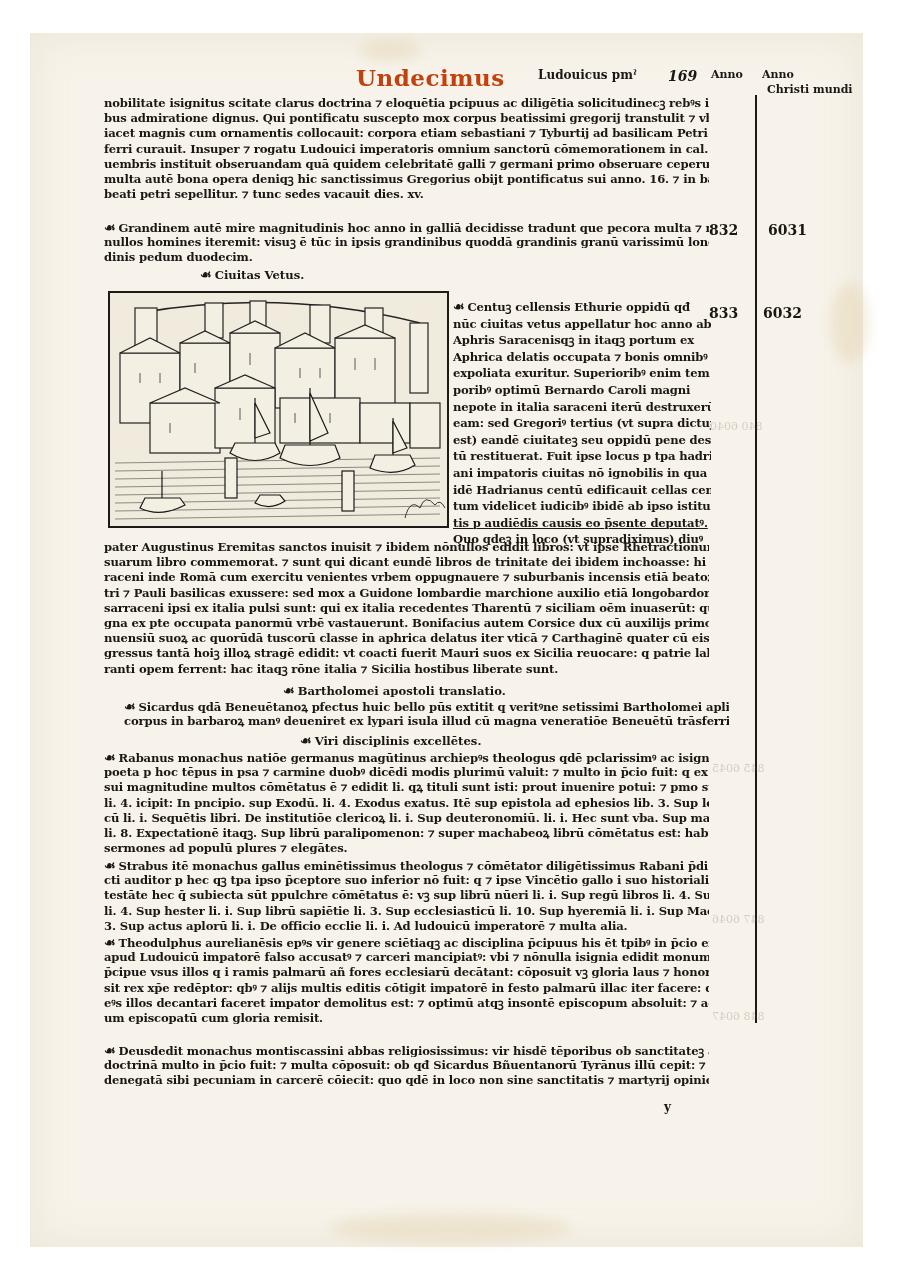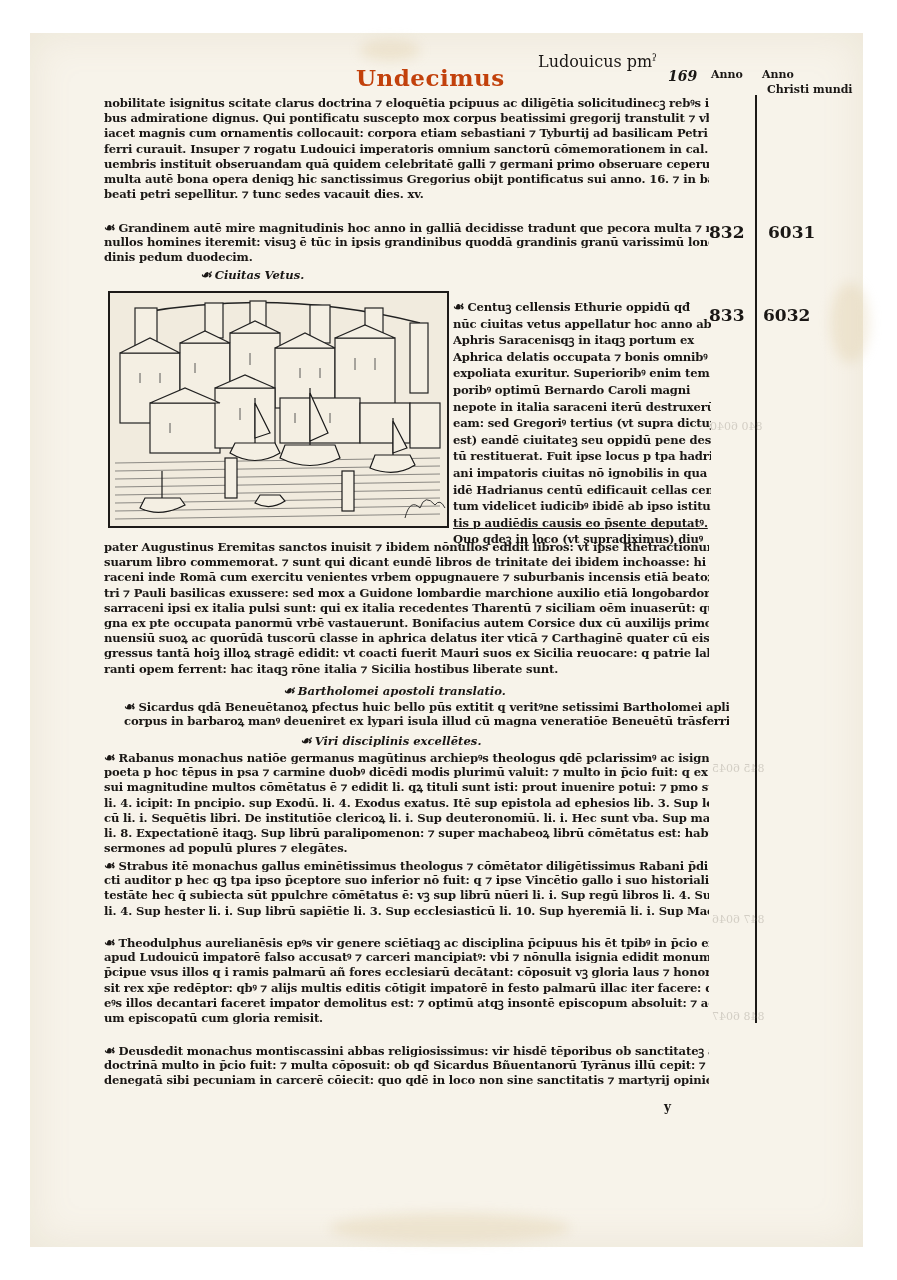--- a/index.html
+++ b/index.html
@@ -11,35 +11,35 @@
     position:absolute; left:30px; top:33px; width:833px; height:1214px;
     background:#f7f3ea;
     box-shadow: inset 0 0 40px rgba(190,170,130,0.18);
   }
   .stain { position:absolute; border-radius:50%; background:rgba(215,190,140,0.25); filter:blur(6px); }
   .rule { position:absolute; left:755px; top:95px; width:2px; height:928px; background:#1d1a18; }
   .hdr-title {
     position:absolute; left:356px; top:64px; font-family:"DejaVu Serif", serif; font-weight:bold;
     font-size:23px; letter-spacing:0.5px; color:#c2410c;
   }
-  .hdr-running { position:absolute; left:538px; top:52px; font-size:16px; font-weight:normal; }
+  .hdr-running { position:absolute; left:538px; top:68px; font-size:12px; font-weight:bold; }
   .hdr-folio { position:absolute; left:668px; top:68px; font-size:14px; font-weight:bold;font-style:italic; }
   .hdr-col1 { position:absolute; left:711px; top:68px; font-size:11px; font-weight:bold; }
   .hdr-col2 { position:absolute; left:762px; top:68px; font-size:11px; font-weight:bold; }
   .hdr-col-sub { position:absolute; left:755px; top:83px; font-size:11px; font-weight:bold;margin-left:12px; }
   .text-block { position:absolute; left:104px; width:605px; font-size:11.6px; line-height:15.2px; font-weight:bold; }
   .line { white-space:nowrap; overflow:hidden; display:block; height:15.2px; letter-spacing:-0.15px; }
   .para-mark { font-weight:bold; font-size:13px; margin-right:3px; }
-  .heading { display:block; white-space:nowrap;font-style:italic; }
+  .heading { display:block; white-space:nowrap; }
   .side-col { position:absolute; left:453px; width:258px; font-size:11.6px; line-height:16.6px; font-weight:bold; }
   .woodcut {
     position:absolute; left:108px; top:291px; width:337px; height:233px;
     border:2px solid #1d1a18; background:#efe9dc; overflow:hidden;
   }
-  .margin-num { position:absolute; font-size:17px; font-weight:bold; }
+  .margin-num { position:absolute; font-size:14px; font-weight:bold; }
   .ghost { position:absolute; font-size:11px; color:rgba(120,110,100,0.28); transform:scaleX(-1); }
   .catchword { position:absolute; left:664px; top:1100px; font-size:12px; font-weight:bold; }
 </style>
 </head>
 <body>
 
 <div class="paper">
   <div class="stain" style="left:330px;top:6px;width:60px;height:22px;"></div>
   <div class="stain" style="left:800px;top:250px;width:40px;height:80px;"></div>
   <div class="stain" style="left:300px;top:1180px;width:240px;height:30px;"></div>
@@ -202,20 +202,21 @@
   <span class="line">cū li. i. Sequētis libri. De institutiōe clericoꝝ li. i. Sup deuteronomiū. li. i. Hec sunt vba. Sup mattheū</span>
   <span class="line">li. 8. Expectationē itaqꝫ. Sup librū paralipomenon: ⁊ super machabeoꝝ librū cōmētatus est: habuitqꝫ</span>
   <span class="line">sermones ad populū plures ⁊ elegātes.</span>
 </div>
 
 <div class="text-block" style="top:858px;">
   <span class="line"><span class="para-mark">☙</span><span>Strabus itē monachus gallus eminētissimus theologus ⁊ cōmētator diligētissimus Rabani p̄di</span></span>
   <span class="line">cti auditor p hec qꝫ tpa ipso p̄ceptore suo inferior nō fuit: q ⁊ ipse Vincētio gallo i suo historiali speculo</span>
   <span class="line">testāte hec q̄ subiecta sūt ppulchre cōmētatus ē: vꝫ sup librū nūeri li. i. Sup regū libros li. 4. Sup iudit</span>
   <span class="line">li. 4. Sup hester li. i. Sup librū sapiētie li. 3. Sup ecclesiasticū li. 10. Sup hyeremiā li. i. Sup Machabe. li.</span>
+  <span class="line">3. Sup actus aplorū li. i. De officio ecclie li. i. Ad ludouicū imperatorē ⁊ multa alia.</span>
 </div>
 
 <div class="text-block" style="top:935px;">
   <span class="line"><span class="para-mark">☙</span><span>Theodulphus aurelianēsis epꝰs vir genere sciētiaqꝫ ac disciplina p̄cipuus his ēt tpibꝰ in p̄cio extis</span></span>
   <span class="line">apud Ludouicū impatorē falso accusatꝰ ⁊ carceri mancipiatꝰ: vbi ⁊ nōnulla isignia edidit monumēta: ⁊</span>
   <span class="line">p̄cipue vsus illos q i ramis palmarū añ fores ecclesiarū decātant: cōposuit vꝫ gloria laus ⁊ honor tibi</span>
   <span class="line">sit rex xp̄e redēptor: qbꝰ ⁊ alijs multis editis cōtigit impatorē in festo palmarū illac iter facere: dūqꝫ</span>
   <span class="line">eꝰs illos decantari faceret impator demolitus est: ⁊ optimū atqꝫ insontē episcopum absoluit: ⁊ ad su-</span>
   <span class="line">um episcopatū cum gloria remisit.</span>
 </div>

